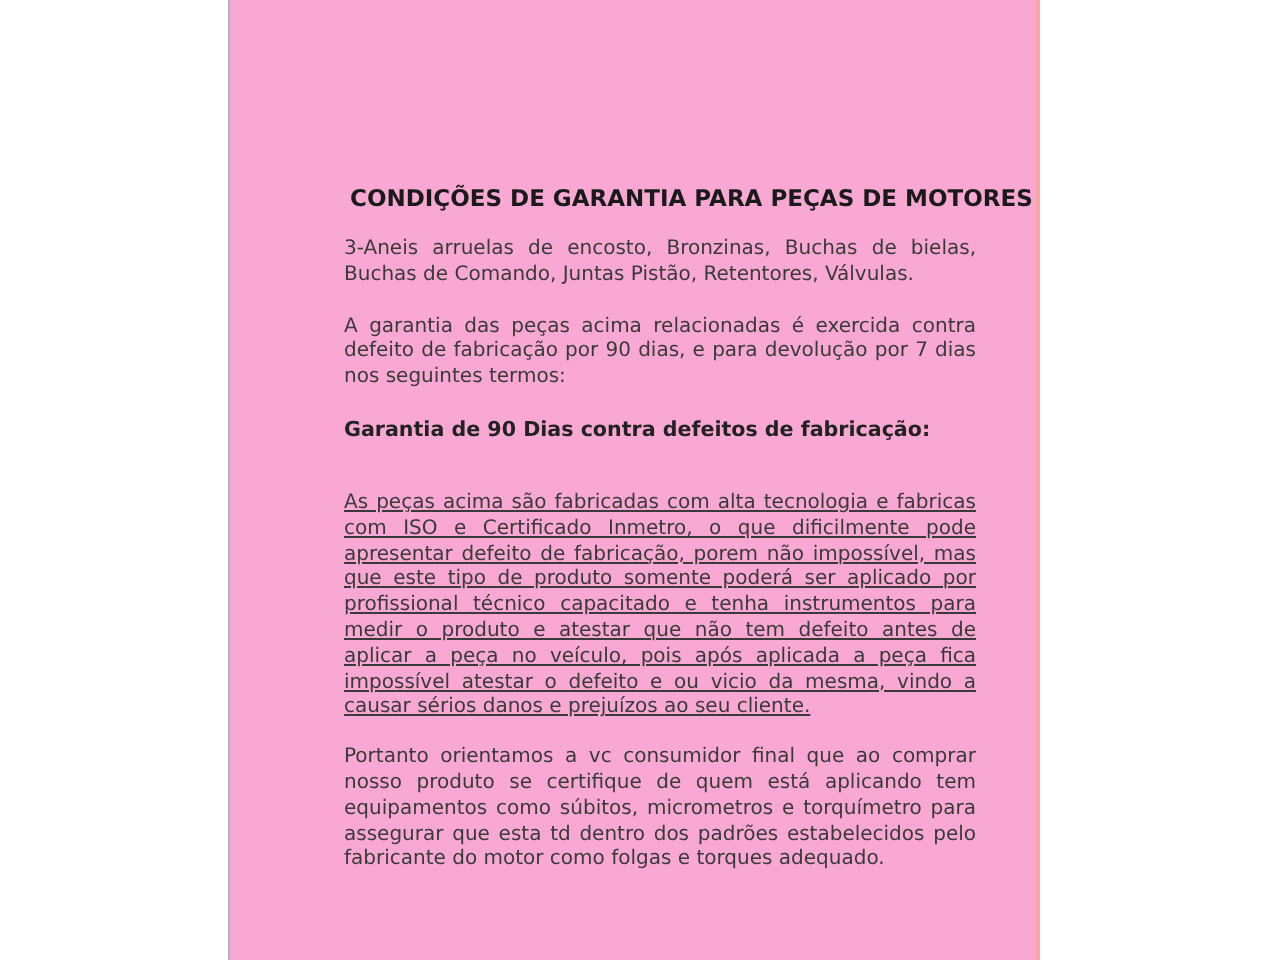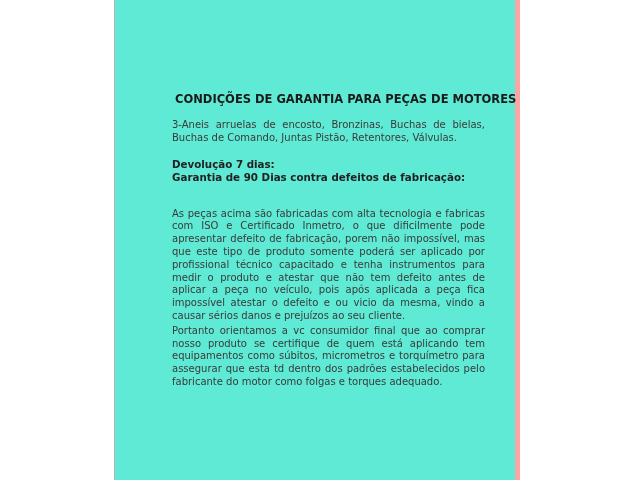--- a/index.html
+++ b/index.html
@@ -18,23 +18,23 @@
     width: 640px;
     height: 480px;
     background: #ffffff;
   }
   .page {
     position: absolute;
     left: 114px;
     top: 0;
     width: 406px;
     height: 480px;
-    background: #5eead4;
+    background: #f9a8d4;
     border-left: 1px solid #b4b4b4;
-    border-right: 5px solid #fca5a5;
+    border-right: 2px solid #fca5a5;
     box-sizing: border-box;
   }
   .content {
     padding: 93px 30px 0 57px;
     color: #3a3a3a;
     font-size: 10px;
     line-height: 12.8px;
   }
   h1.doc-title {
     font-size: 11.5px;
@@ -42,21 +42,22 @@
     font-weight: bold;
     color: #1a1a1a;
     margin: 0 0 13px 3px;
     white-space: nowrap;
   }
   .content p {
     margin: 0 0 13px 0;
     text-align: justify;
   }
   .content p.no-gap {
-    margin-bottom: 2px;
+    margin-bottom: 12px;
+    text-decoration: underline;
   }
   h2.sec-heading {
     font-size: 10.3px;
     line-height: 13px;
     font-weight: bold;
     color: #222222;
     margin: 0;
   }
   h2.sec-heading.gap-after {
     margin-bottom: 24px;
@@ -66,22 +67,22 @@
 <body>
 
 <div class="viewport">
   <div class="page">
     <div class="content">
 
       <h1 class="doc-title">CONDIÇÕES DE GARANTIA PARA PEÇAS DE MOTORES</h1>
 
       <p>3-Aneis arruelas de encosto, Bronzinas, Buchas de bielas, Buchas de Comando, Juntas Pistão, Retentores, Válvulas.</p>
 
+      <p>A garantia das peças acima relacionadas é exercida contra defeito de fabricação por 90 dias, e para devolução por 7 dias nos seguintes termos:</p>
 
-      <h2 class="sec-heading">Devolução 7 dias:</h2>
 
 
       <h2 class="sec-heading gap-after">Garantia de 90 Dias contra defeitos de fabricação:</h2>
 
       <p class="no-gap">As peças acima são fabricadas com alta tecnologia e fabricas com ISO e Certificado Inmetro, o que dificilmente pode apresentar defeito de fabricação, porem não impossível, mas que este tipo de produto somente poderá ser aplicado por profissional técnico capacitado e tenha instrumentos para medir o produto e atestar que não tem defeito antes de aplicar a peça no veículo, pois após aplicada a peça fica impossível atestar o defeito e ou vicio da mesma, vindo a causar sérios danos e prejuízos ao seu cliente.</p>
 
       <p>Portanto orientamos a vc consumidor final que ao comprar nosso produto se certifique de quem está aplicando tem equipamentos como súbitos, micrometros e torquímetro para assegurar que esta td dentro dos padrões estabelecidos pelo fabricante do motor como folgas e torques adequado.</p>
 
     </div>
   </div>

